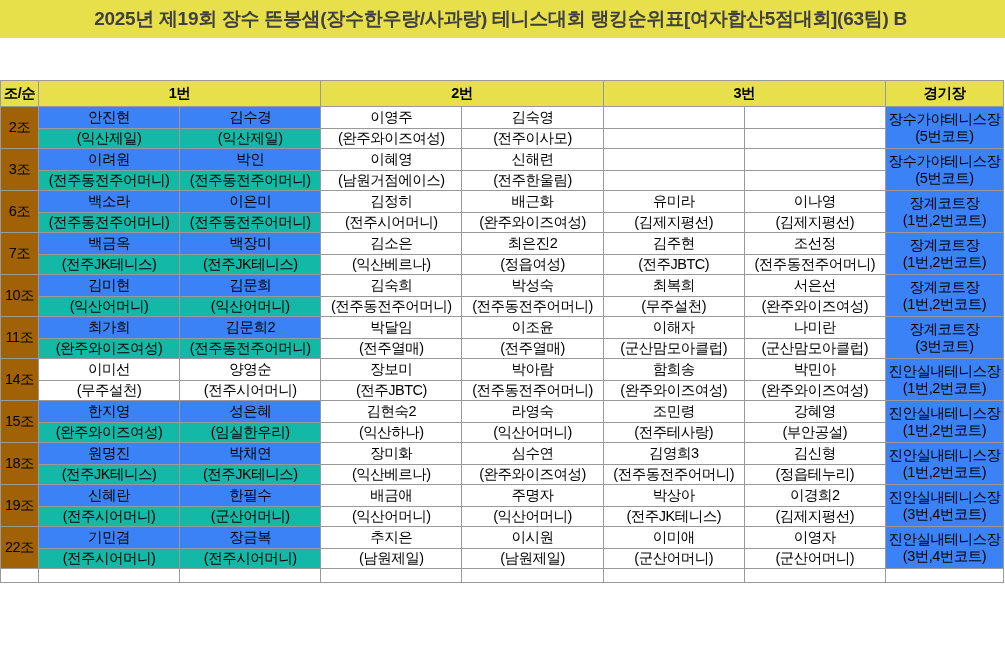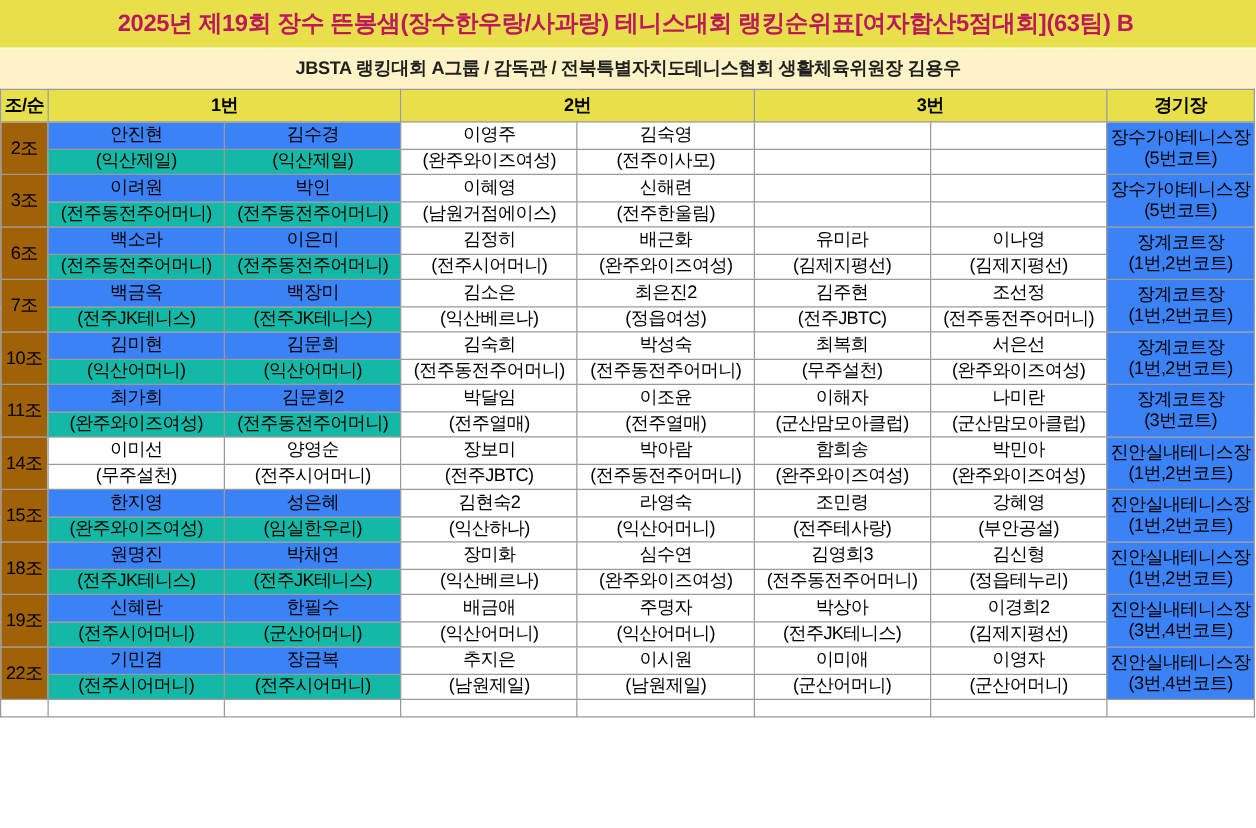--- a/index.html
+++ b/index.html
@@ -11,41 +11,42 @@
   }
   #page {
     position: relative;
     width: 1005px;
     height: 662px;
     overflow: hidden;
     background: #ffffff;
   }
   .title-bar {
     background: #e8e04a;
-    color: #be185d;
+    color: #404040;
     font-weight: bold;
     font-size: 19px;
     text-align: center;
     padding: 6px 4px 6px 0;
     letter-spacing: -0.3px;
     border-bottom: 1px solid #ffffff;
   }
   .subtitle-bar {
     background: #fdf3c7;
     color: #1f1f1f;
     font-weight: bold;
     font-size: 14.5px;
     text-align: center;
     padding: 6px 0 7px 0;
     letter-spacing: -0.3px;
   }
   table.main {
     border-collapse: collapse;
     width: 1004px;
     table-layout: fixed;
+    margin-top: 41px;
   }
   table.main td, table.main th {
     border: 1px solid #9a9a9a;
     padding: 0;
     text-align: center;
     vertical-align: middle;
     font-size: 14.5px;
     color: #000;
     letter-spacing: -0.5px;
   }
@@ -89,21 +90,20 @@
   }
   .club-row .clip { line-height: 1.05; }
   .bottom-strip td { height: 14px; background: #ffffff; }
 </style>
 </head>
 <body>
 
 <div id="page">
 
   <div class="title-bar">2025년 제19회 장수 뜬봉샘(장수한우랑/사과랑) 테니스대회 랭킹순위표[여자합산5점대회](63팀) B</div>
-  <div class="subtitle-bar">JBSTA 랭킹대회 A그룹 / 감독관 / 전북특별자치도테니스협회 생활체육위원장 김용우</div>
 
   <table class="main">
     <colgroup>
       <col class="col-group">
       <col class="col-p">
         <col class="col-p">
       <col class="col-p">
         <col class="col-p">
       <col class="col-p">
         <col class="col-p">

